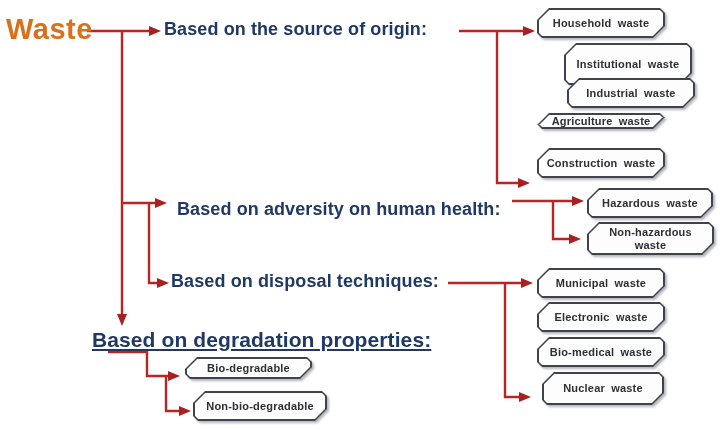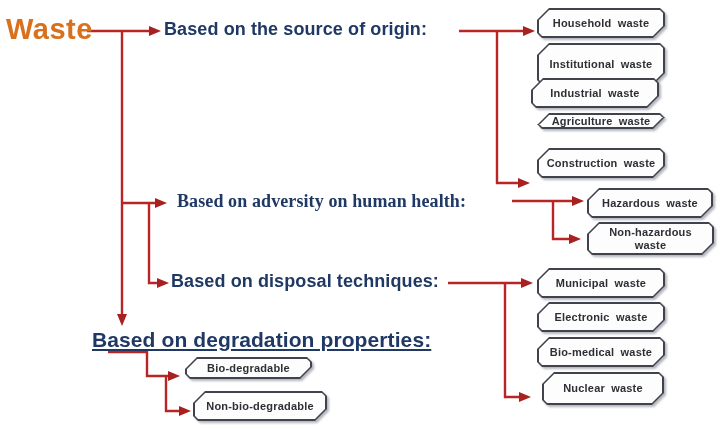--- a/index.html
+++ b/index.html
@@ -26,21 +26,21 @@
   .heading {
     position: absolute;
     font-size: 18px;
     font-weight: bold;
     color: #1F3864;
     line-height: 21px;
     white-space: nowrap;
     letter-spacing: 0.1px;
   }
   .heading.h-source      { left: 164px; top: 19px;  }
-  .heading.h-health      { left: 177px; top: 191px; font-family: Liberation Serif, serif; }
+  .heading.h-health      { left: 177px; top: 199px; }
   .heading.h-disposal    { left: 171px; top: 271px; }
   .heading.h-degradation { left: 92px; top: 329px; font-size: 21px; text-decoration: underline; }
 
   
   .sbox {
     position: absolute;
     filter: drop-shadow(2.4px 2.6px 1.2px rgba(118,120,134,0.55));
   }
   .sbox .edge {
     position: absolute; inset: 0;
@@ -63,22 +63,22 @@
     font-weight: bold;
     color: #2e2f34;
     letter-spacing: 0.2px;
     word-spacing: 3px;
     line-height: 1.15;
   }
   .sbox.wrap .fill { padding: 0 13px; }
 
   
   .bA1 { left: 537px; top: 8px;   width: 128px; height: 30px; }
-  .bA2 { left: 537px; top: 43px;  width: 128px; height: 42px; }
-  .bA3 { left: 531px; top: 78px;  width: 128px; height: 30px; }
+  .bA2 { left: 564px; top: 43px;  width: 128px; height: 42px; }
+  .bA3 { left: 567px; top: 78px;  width: 128px; height: 30px; }
   .bA4 { left: 537px; top: 113px; width: 128px; height: 16px; }
   .bA5 { left: 537px; top: 148px; width: 128px; height: 30px; }
   
   .bB1 { left: 587px; top: 188px; width: 126px; height: 30px; }
   .bB2 { left: 587px; top: 222px; width: 127px; height: 33px; }
   
   .bC1 { left: 537px; top: 268px; width: 128px; height: 30px; }
   .bC2 { left: 537px; top: 302px; width: 128px; height: 30px; }
   .bC3 { left: 537px; top: 337px; width: 128px; height: 30px; }
   .bC4 { left: 542px; top: 372px; width: 122px; height: 33px; }

